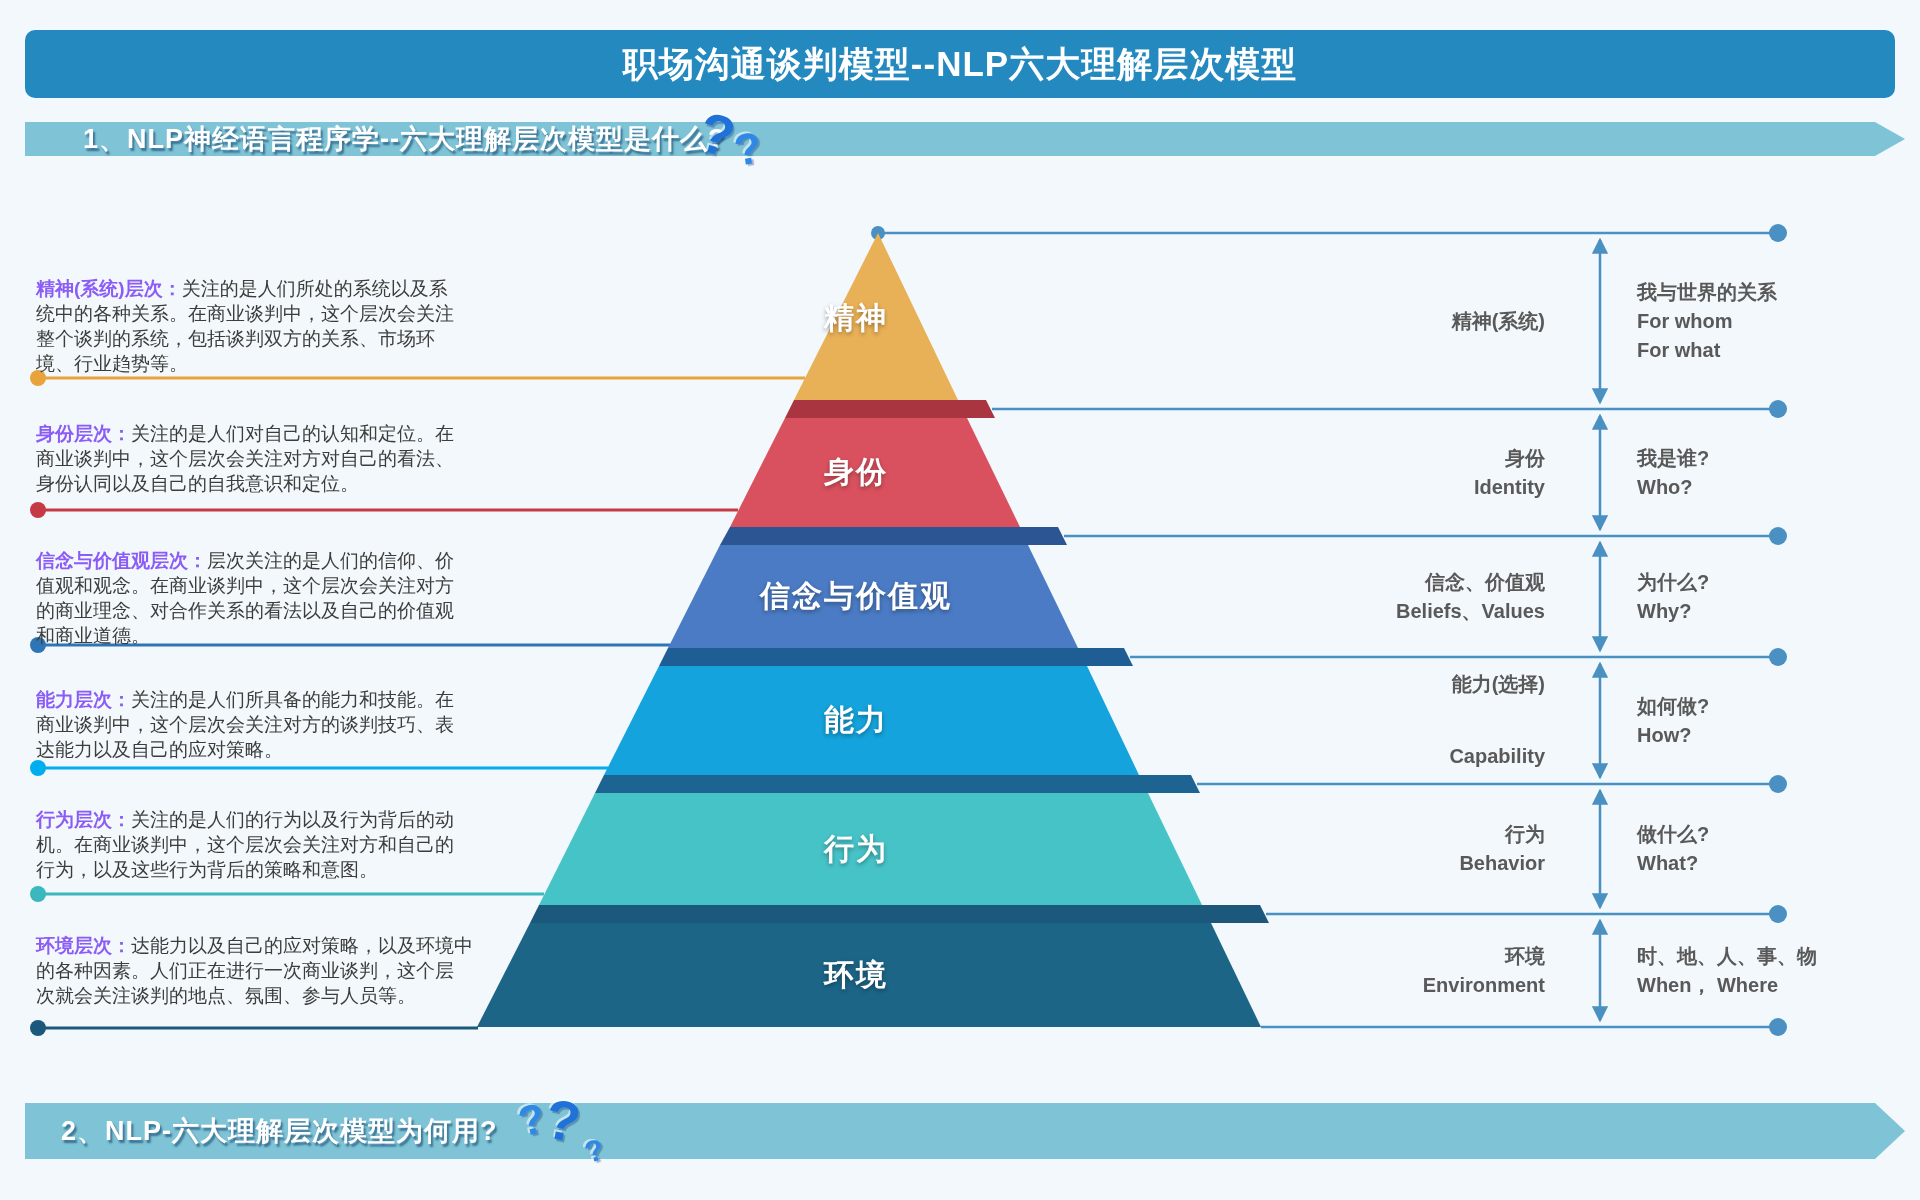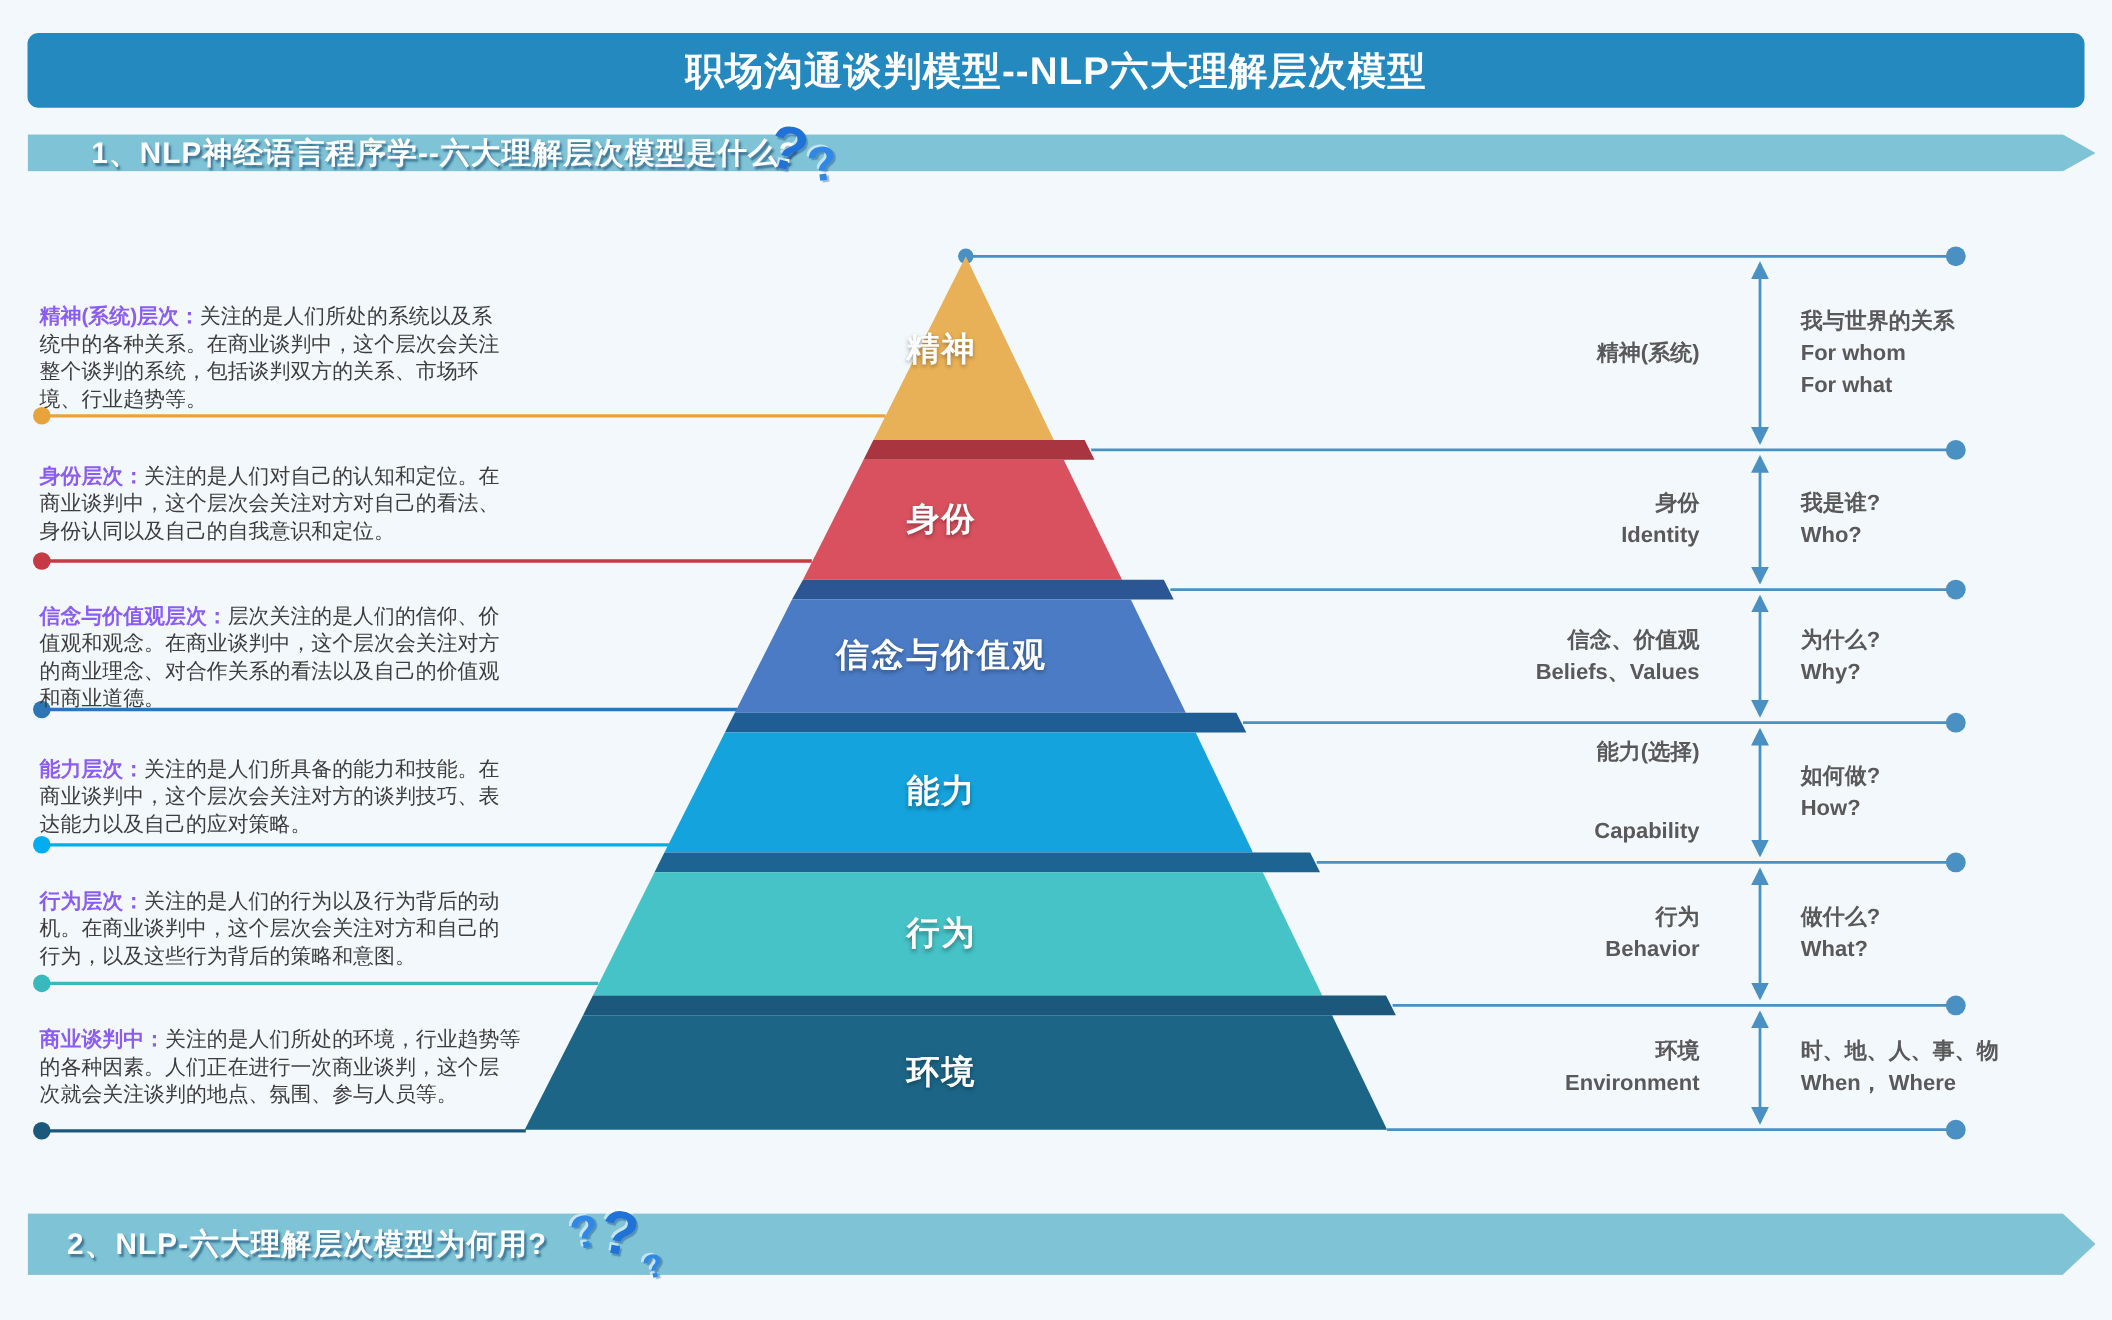--- a/index.html
+++ b/index.html
@@ -142,21 +142,21 @@
   <p class="note" style="top:548px;"><b>信念与价值观层次：</b><span>层次关注的是人们的信仰、价
 值观和观念。在商业谈判中，这个层次会关注对方
 的商业理念、对合作关系的看法以及自己的价值观
 和商业道德。</span></p>
   <p class="note" style="top:687px;"><b>能力层次：</b><span>关注的是人们所具备的能力和技能。在
 商业谈判中，这个层次会关注对方的谈判技巧、表
 达能力以及自己的应对策略。</span></p>
   <p class="note" style="top:807px;"><b>行为层次：</b><span>关注的是人们的行为以及行为背后的动
 机。在商业谈判中，这个层次会关注对方和自己的
 行为，以及这些行为背后的策略和意图。</span></p>
-  <p class="note" style="top:933px;"><b>商业谈判中：</b><span>关注的是人们所处的环境，行业趋势等
+  <p class="note" style="top:933px;"><b>环境层次：</b><span>达能力以及自己的应对策略，以及环境中
 的各种因素。人们正在进行一次商业谈判，这个层
 次就会关注谈判的地点、氛围、参与人员等。</span></p>
 
   <div class="rrow zh-en" style="top:233px;height:176px;">
     <div>精神(系统)</div>
   </div>
   <div class="rrow zh-en" style="top:409px;height:127px;">
     <div>身份</div>
     <div>Identity</div>
   </div>

